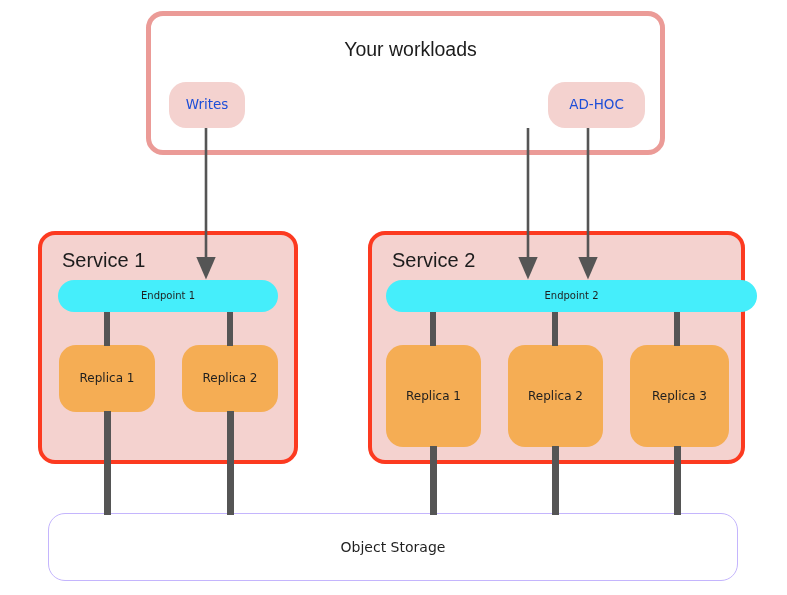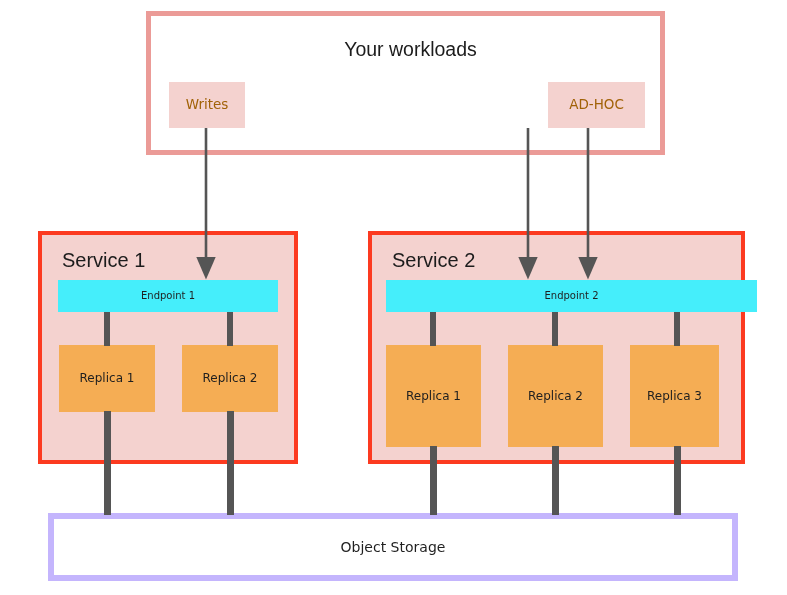--- a/index.html
+++ b/index.html
@@ -24,20 +24,21 @@
   
   .box {
     position: absolute;
     box-sizing: border-box;
     display: flex;
     align-items: center;
     justify-content: center;
     text-align: center;
     color: #222222;
     line-height: 1.18;
+    border-radius: 17px;
   }
 
   
   .workloads-panel {
     left: 146px;
     top: 11px;
     width: 519px;
     height: 144px;
     background: #ffffff;
     border: 5px solid #eb9b97;
@@ -51,21 +52,21 @@
     text-align: center;
     font-size: 19.5px;
     color: #1c1c1c;
     font-family: "Liberation Sans", sans-serif;
   }
 
   
   .chip {
     background: #f4d2cf;
     font-size: 13.5px;
-    color: #a16207;
+    color: #1d4ed8;
     font-family: "DejaVu Sans", sans-serif;
     padding: 0 4px;
   }
   .chip-writes   { left: 169px; top: 82px; width: 76px;  height: 46px; }
   .chip-cfa      { left: 384px; top: 82px; width: 152px; height: 46px; }
   .chip-adhoc    { left: 548px; top: 82px; width: 97px;  height: 46px; }
 
   
   .service-panel {
     background: #f4d2cf;
@@ -96,30 +97,30 @@
   
   .replica {
     background: #f5ad54;
     font-size: 12px;
     color: #1f1f1f;
   }
   .rep-s1-1 { left: 59px;  top: 345px; width: 96px; height: 67px; }
   .rep-s1-2 { left: 182px; top: 345px; width: 96px; height: 67px; }
   .rep-s2-1 { left: 386px; top: 345px; width: 95px; height: 102px; }
   .rep-s2-2 { left: 508px; top: 345px; width: 95px; height: 102px; }
-  .rep-s2-3 { left: 630px; top: 345px; width: 89px; height: 102px; }
+  .rep-s2-3 { left: 630px; top: 345px; width: 99px; height: 102px; }
 
   
   .object-storage {
     left: 48px;
     top: 513px;
     width: 690px;
     height: 68px;
     background: #ffffff;
-    border: 6px solid #c4b5fd;
+    border: 1px solid #c4b5fd;
     font-size: 14px;
     color: #1f1f1f;
   }
 
   
   .bar {
     position: absolute;
     background: #555555;
   }
 

